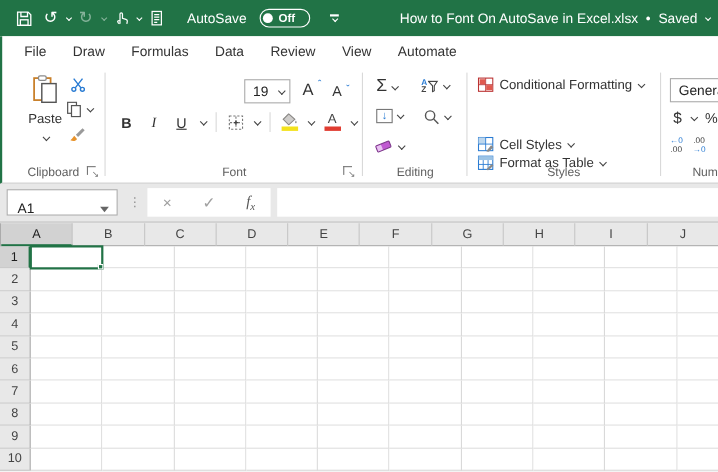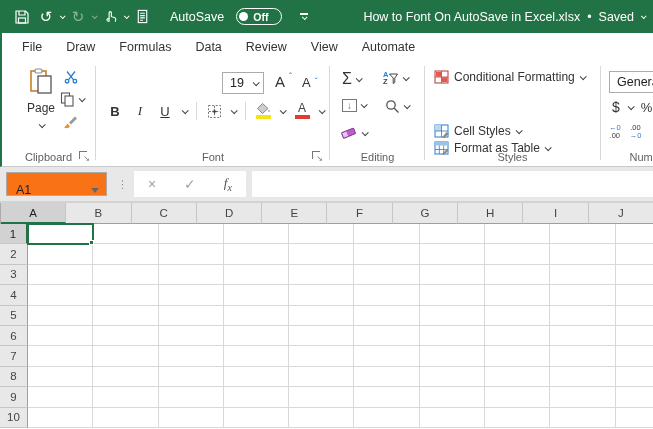--- a/index.html
+++ b/index.html
@@ -83,21 +83,21 @@
 
   
   .dec { display:flex; flex-direction:column; font-size:7.5px; line-height:7.5px; color:#3b3b3b;
          text-align:center; cursor:pointer; }
   .dec .blue { color:#2b7cd3; }
   .dollar { font-size:14px; color:#333; }
 
   
   .formulabar { height:36px; background:#e8e8e8; display:flex; align-items:center;
                 padding-left:6px; border-bottom:2px solid #d2d2d2; }
-  .namebox { width:101px; height:24px; background:#f97316; border:1px solid #ababab;
+  .namebox { width:101px; height:24px; background:#ffffff; border:1px solid #ababab;
              display:flex; align-items:center; padding:12px 7px 0 9px; font-size:12.5px; color:#222; }
   .namebox .flex { flex:1; }
   .tri-down { width:0; height:0; border-left:4px solid transparent; border-right:4px solid transparent;
               border-top:5px solid #666; }
   .fdots { color:#8c8c8c; font-size:11px; letter-spacing:0; margin:0 6px 0 10px; line-height:10px; }
   .fbtns { height:26px; width:112px; background:#fff; display:flex; align-items:center;
            justify-content:space-around; }
   .fbtns .x, .fbtns .ck { color:#a0a0a0; font-size:14px; cursor:pointer; }
   .fx { font-family:"Liberation Serif", serif; font-style:italic; color:#555; font-size:13.5px; cursor:pointer; }
   .finput { flex:1; height:26px; background:#fff; margin-left:6px; }
@@ -189,21 +189,21 @@
 
   <div class="ribbon">
 
     <div class="rgroup" style="left:2px; width:89px;">
       <div class="paste-btn">
         <svg width="24" height="27" viewBox="0 0 24 27">
           <rect x="2" y="3" width="15" height="20" fill="#fff" stroke="#c87f28" stroke-width="1.6"></rect>
           <rect x="6" y="1" width="7" height="4" rx="1.5" fill="#fff" stroke="#8a8a8a" stroke-width="1.2"></rect>
           <rect x="9" y="8" width="13" height="17" fill="#fff" stroke="#555" stroke-width="1.3"></rect>
         </svg>
-        <div class="plabel">Page</div>
+        <div class="plabel">Paste</div>
         <div style="margin-top:2px;"><span class="chv"></span></div>
       </div>
       <div class="clip-col">
         <span class="mini-btn" style="margin-left:4px;">
           <svg width="14" height="14" viewBox="0 0 14 14" fill="none" stroke="#2b7cd3" stroke-width="1.3">
             <circle cx="3.1" cy="11.2" r="1.8"></circle>
               <circle cx="10.9" cy="11.2" r="1.8"></circle>
             <path d="M4.4 9.9 11 1.5M9.6 9.9 3 1.5"></path>
           </svg>
         </span>

